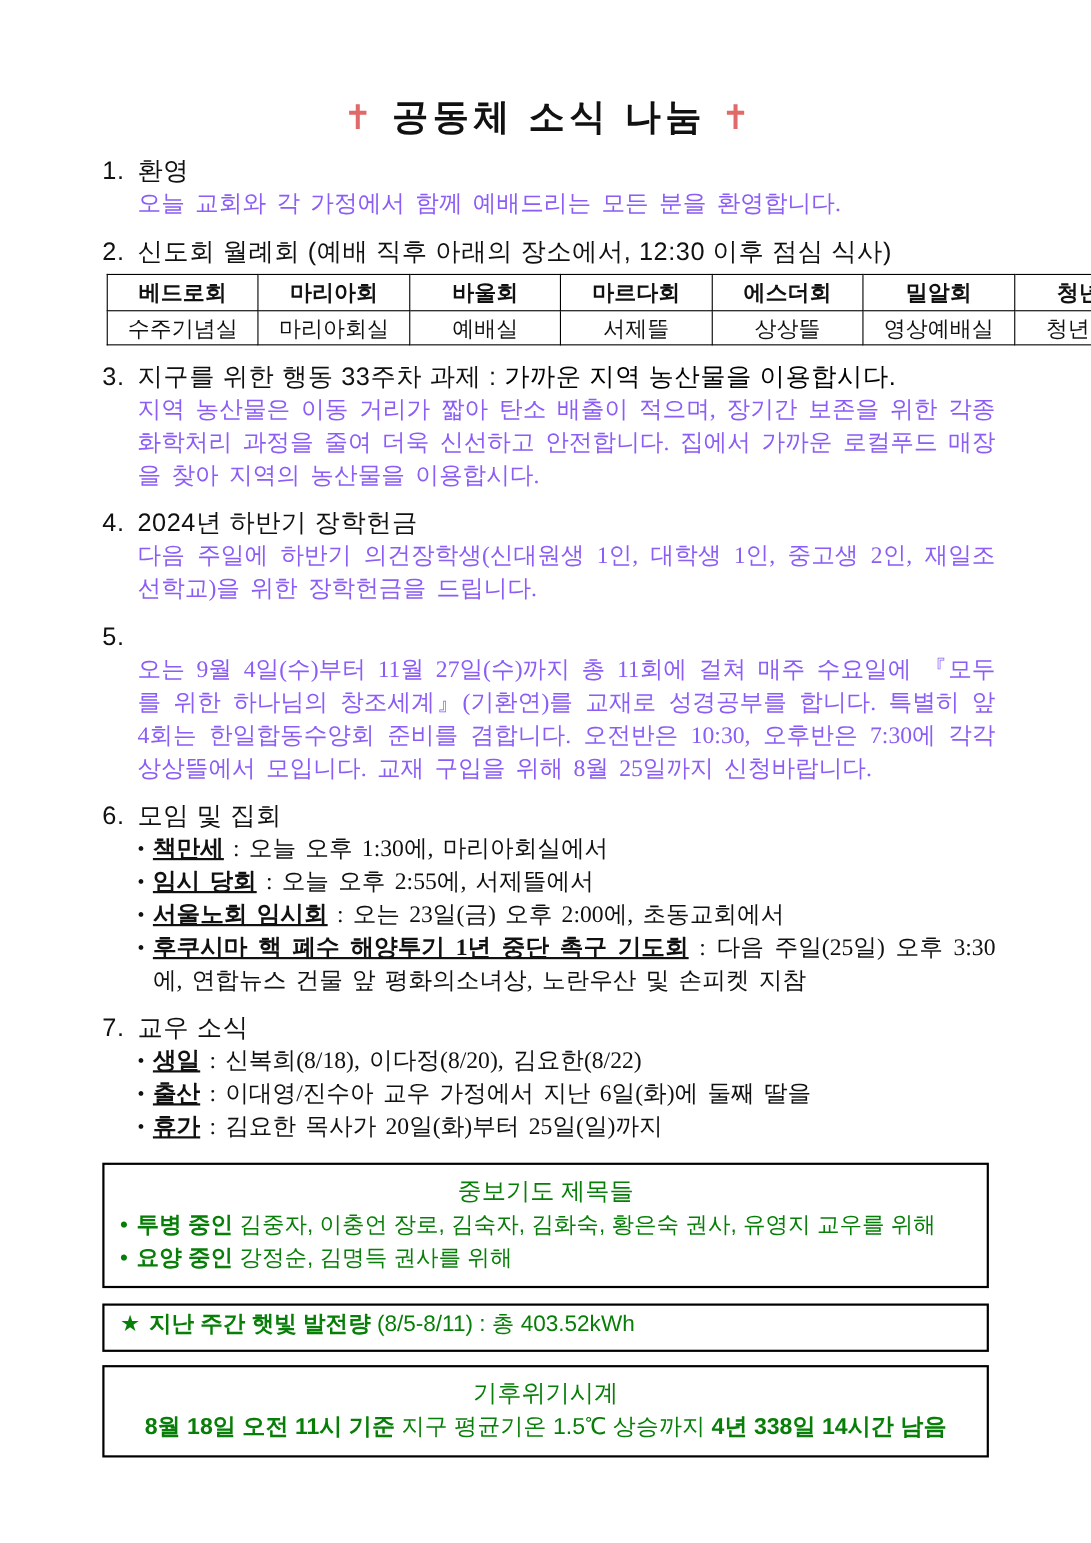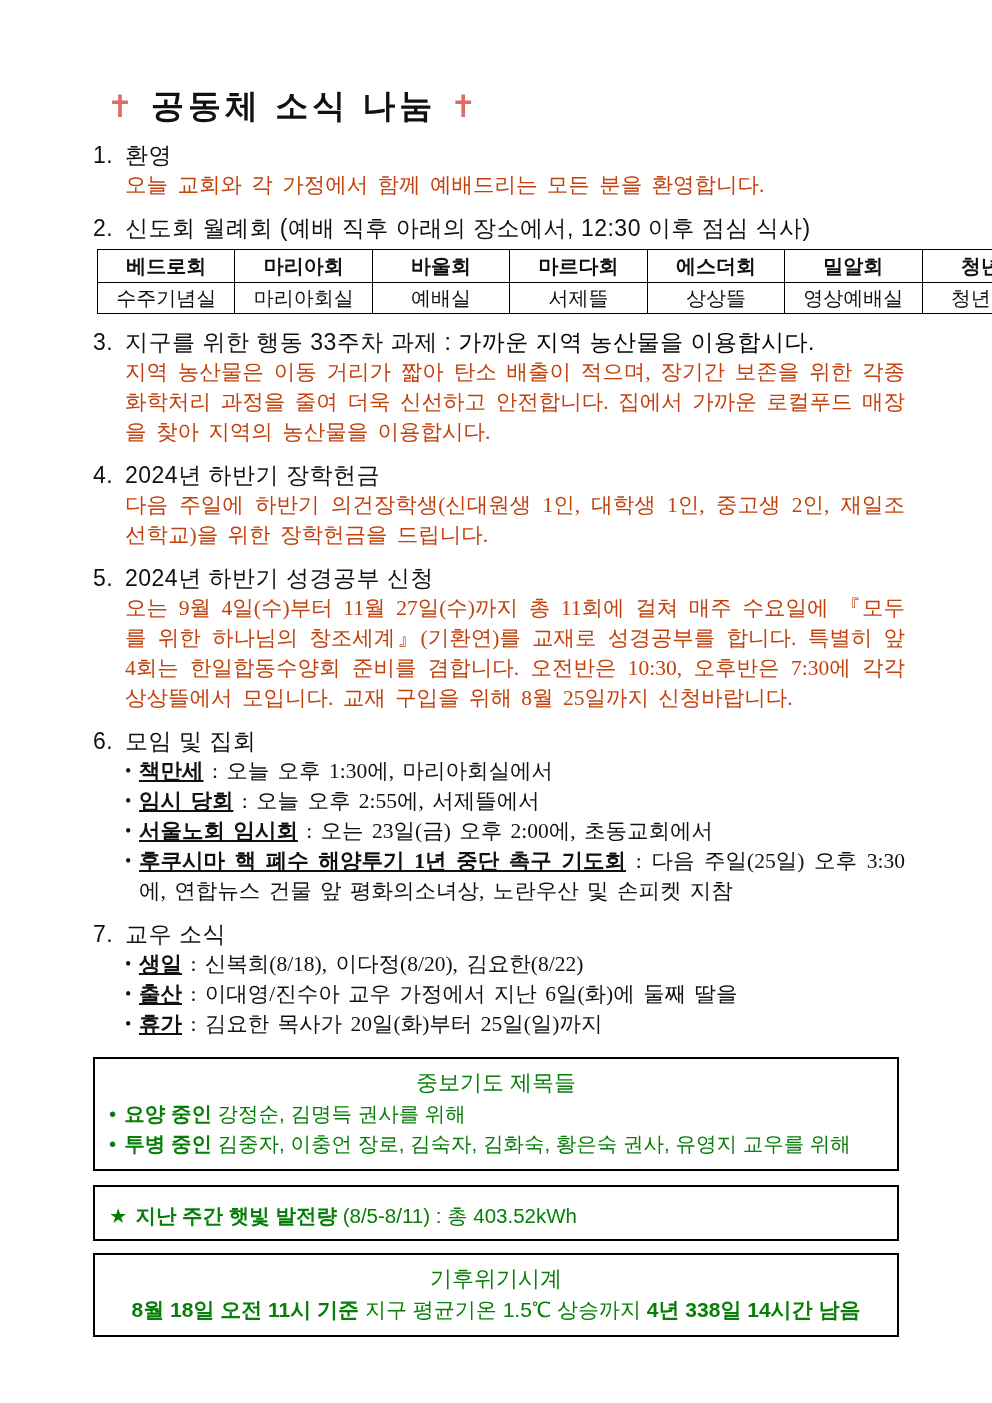--- a/index.html
+++ b/index.html
@@ -9,21 +9,21 @@
     margin:0 auto;
     background:#ffffff;
     box-sizing:border-box;
     padding:86px 87px 0 93px;
     font-family:"Liberation Serif", serif;
     color:#111;
     overflow:hidden;
   }
   
   .doc-title {
-    text-align:left;
+    text-align:center;
     font-family:"Liberation Sans", sans-serif;
     font-weight:bold;
     font-size:33px;
     line-height:40px;
     letter-spacing:4px;
     margin-bottom:12px;
     color:#111;
   }
   .cross { color:#e06a6a; font-weight:normal; margin:0 14px; font-size:31px; }
 
@@ -38,21 +38,21 @@
     letter-spacing:0.5px;
   }
   .sec-num { flex:0 0 32px; font-family:"Liberation Sans", sans-serif; }
   .sec-head .hl { color:#000000; }
   .sec-body {
     margin-left:32px;
     font-size:21.5px;
     line-height:30px;
     text-align:justify;
     word-spacing:4px;
-    color:#c2410c;
+    color:#8b5cf6;
   }
   
   .bullets { margin-left:32px; }
   .bullet-line {
     position:relative;
     padding-left:14px;
     font-size:21.5px;
     line-height:30px;
     text-align:justify;
     word-spacing:3px;
@@ -104,21 +104,21 @@
   .gline {
     font-size:20.5px;
     line-height:30px;
   }
   .gline .glabel { font-weight:bold; }
   .gline .gmark { margin-right:8px; }
   .climate-line { text-align:center; font-size:21px; line-height:30px; }
   .climate-line b { font-weight:bold; }
 
   .box1 { margin-top:18px; }
-  .box2 { margin-top:14px; padding-top:14px; padding-bottom:8px; }
+  .box2 { margin-top:14px; padding-top:2px; padding-bottom:8px; }
   .box3 { margin-top:12px; }
 </style>
 </head>
 <body>
 
 <div class="page">
 
   <div class="doc-title">
     <span class="cross">✝</span><span>공동체 소식 나눔</span><span class="cross">✝</span>
   </div>
@@ -172,21 +172,20 @@
     <div class="sec-head">
       <span class="sec-num">4.</span>
       <span>2024년 하반기 장학헌금</span>
     </div>
     <div class="sec-body">다음 주일에 하반기 의건장학생(신대원생 1인, 대학생 1인, 중고생 2인, 재일조선학교)을 위한 장학헌금을 드립니다.</div>
   </div>
 
   <div class="sec">
     <div class="sec-head">
       <span class="sec-num">5.</span>
-      <span>2024년 하반기 성경공부 신청</span>
     </div>
     <div class="sec-body">오는 9월 4일(수)부터 11월 27일(수)까지 총 11회에 걸쳐 매주 수요일에 『모두를 위한 하나님의 창조세계』(기환연)를 교재로 성경공부를 합니다. 특별히 앞 4회는 한일합동수양회 준비를 겸합니다. 오전반은 10:30, 오후반은 7:30에 각각 상상뜰에서 모입니다. 교재 구입을 위해 8월 25일까지 신청바랍니다.</div>
   </div>
 
   <div class="sec">
     <div class="sec-head">
       <span class="sec-num">6.</span>
       <span>모임 및 집회</span>
     </div>
     <div class="bullets">
@@ -219,24 +218,24 @@
       </div>
       <div class="bullet-line">
         <span class="bullet-dot">•</span><span class="blabel">휴가</span><span> : 김요한 목사가 20일(화)부터 25일(일)까지</span>
       </div>
     </div>
   </div>
 
   <div class="gbox box1">
     <div class="gbox-title">중보기도 제목들</div>
     <div class="gline">
+      <span class="gmark">•</span><span class="glabel">투병 중인</span><span> 김중자, 이충언 장로, 김숙자, 김화숙, 황은숙 권사, 유영지 교우를 위해</span>
+    </div>
+    <div class="gline">
       <span class="gmark">•</span><span class="glabel">요양 중인</span><span> 강정순, 김명득 권사를 위해</span>
-    </div>
-    <div class="gline">
-      <span class="gmark">•</span><span class="glabel">투병 중인</span><span> 김중자, 이충언 장로, 김숙자, 김화숙, 황은숙 권사, 유영지 교우를 위해</span>
     </div>
   </div>
 
   <div class="gbox box2">
     <div class="gline">
       <span class="gmark">★</span><span class="glabel">지난 주간 햇빛 발전량</span><span> (8/5-8/11) : 총 403.52kWh</span>
     </div>
   </div>
 
   <div class="gbox box3">

